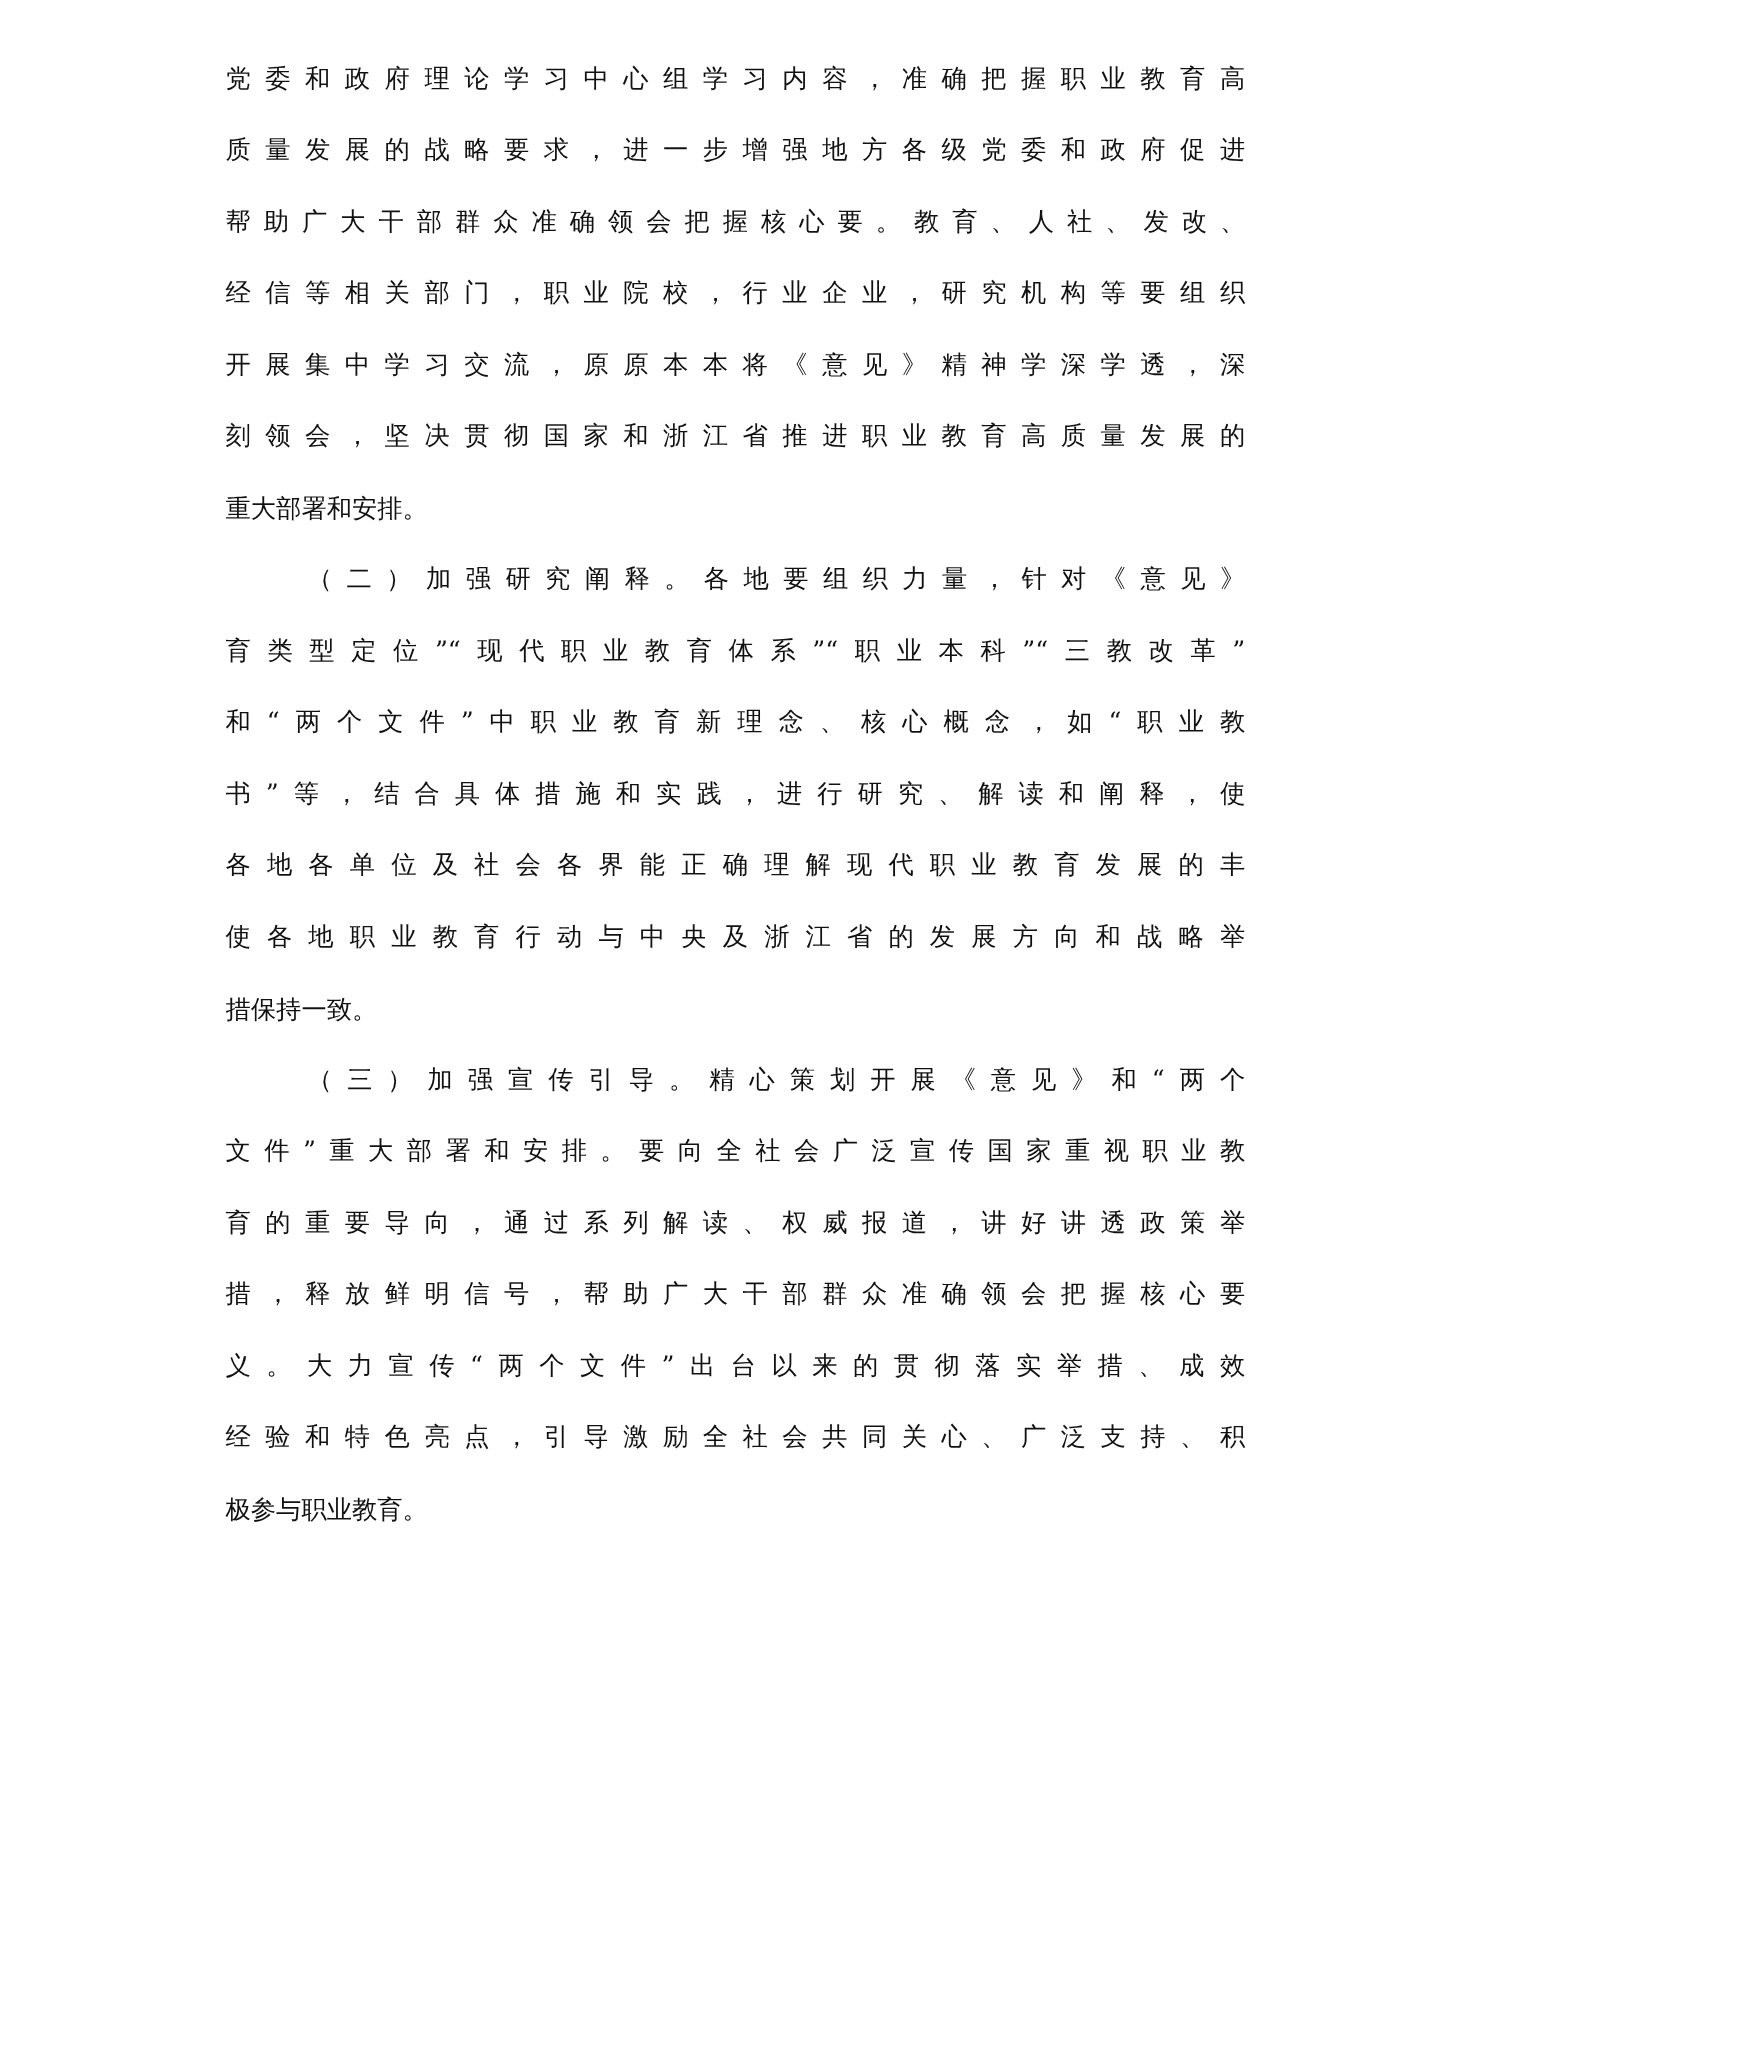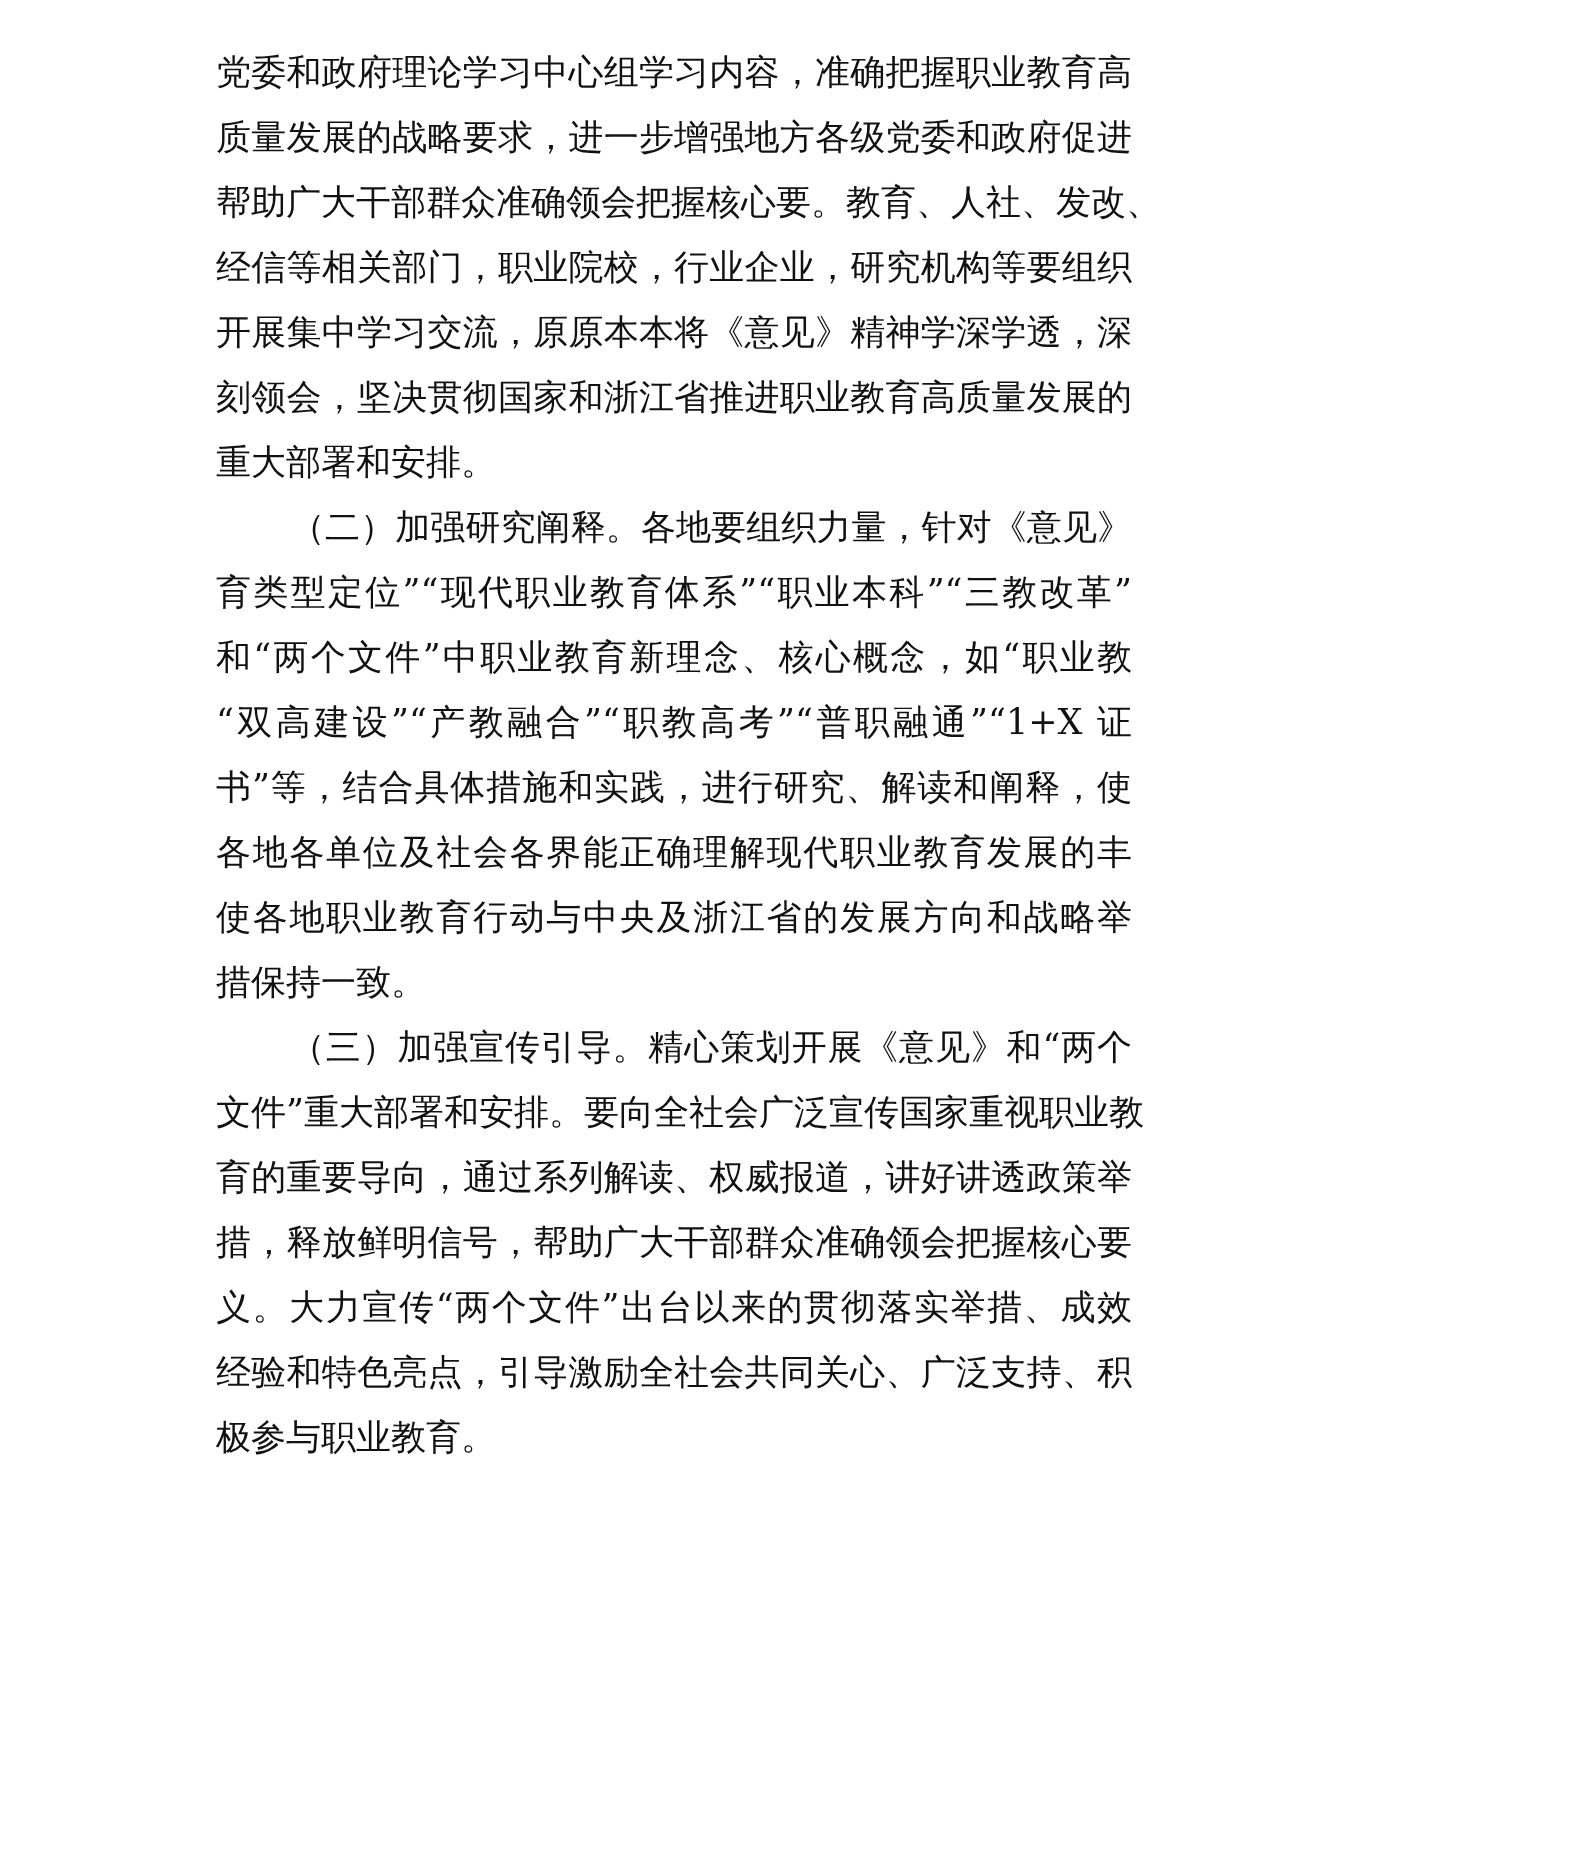--- a/index.html
+++ b/index.html
@@ -9,27 +9,26 @@
     left: 205px;
     top: 40px;
     width: 927px;
     font-family: "DejaVu Serif", "Liberation Serif", serif;
     color: #111111;
   }
   .line {
     display: block;
     height: 65px;
     line-height: 65px;
-    font-size: 35px;
+    font-size: 23px;
     letter-spacing: 0px;
     text-align: justify;
     text-align-last: justify;
     white-space: nowrap;
     overflow: visible;
-    margin-left: 11px;
   }
   .line.last { text-align-last: left; font-family: Liberation Serif, serif; }
   .line.indent { padding-left: 74px; }
   .heading-run { font-weight: normal; }
 </style>
 </head>
 <body>
 
 <div class="page">
 
@@ -40,21 +39,20 @@
     <span class="line">经信等相关部门，职业院校，行业企业，研究机构等要组织</span>
     <span class="line">开展集中学习交流，原原本本将《意见》精神学深学透，深</span>
     <span class="line">刻领会，坚决贯彻国家和浙江省推进职业教育高质量发展的</span>
     <span class="line last">重大部署和安排。</span>
   </div>
 
   <div>
     <span class="line indent"><span class="heading-run">（二）加强研究阐释。</span><span>各地要组织力量，针对《意见》</span></span>
     <span class="line">育类型定位”“现代职业教育体系”“职业本科”“三教改革”</span>
     <span class="line">和“两个文件”中职业教育新理念、核心概念，如“职业教</span>
-    <span class="line">“双高建设”“产教融合”“职教高考”“普职融通”“1+X 证</span>
     <span class="line">书”等，结合具体措施和实践，进行研究、解读和阐释，使</span>
     <span class="line">各地各单位及社会各界能正确理解现代职业教育发展的丰</span>
     <span class="line">使各地职业教育行动与中央及浙江省的发展方向和战略举</span>
     <span class="line last">措保持一致。</span>
   </div>
 
   <div>
     <span class="line indent"><span class="heading-run">（三）加强宣传引导。</span><span>精心策划开展《意见》和“两个</span></span>
     <span class="line">文件”重大部署和安排。要向全社会广泛宣传国家重视职业教</span>
     <span class="line">育的重要导向，通过系列解读、权威报道，讲好讲透政策举</span>

